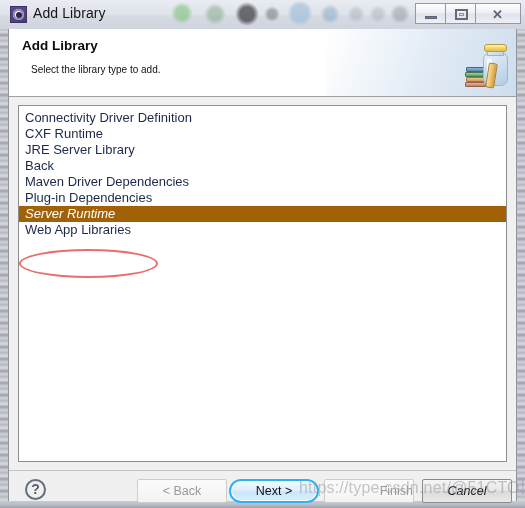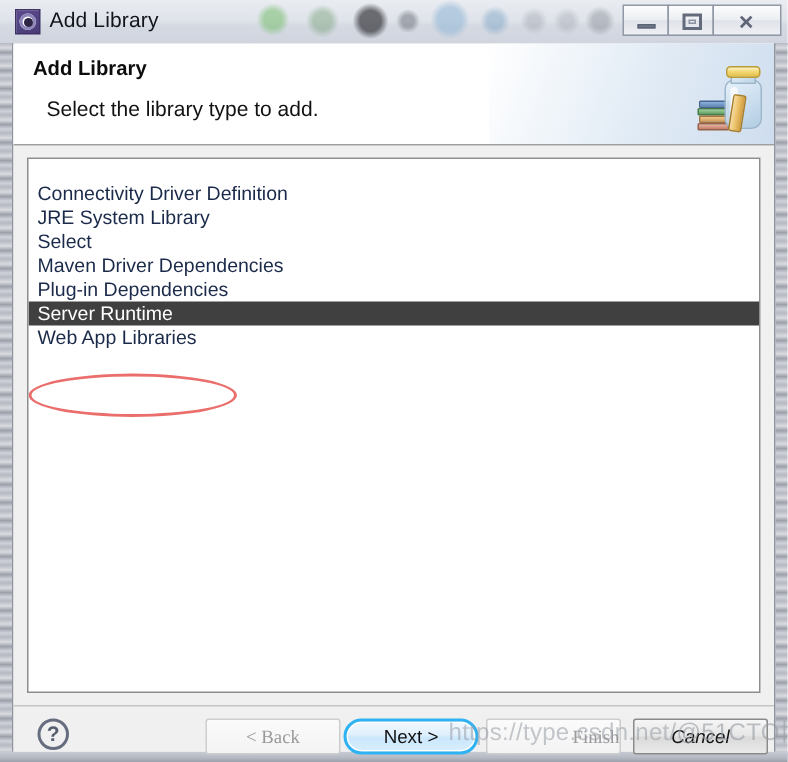--- a/index.html
+++ b/index.html
@@ -198,21 +198,21 @@
   .banner-title {
     position: absolute;
     left: 13px; top: 9px;
     font-size: 13.5px;
     font-weight: bold;
     color: #0c0c0c;
   }
   .banner-sub {
     position: absolute;
     left: 22px; top: 35px;
-    font-size: 14px;
+    font-size: 10px;
     color: #111111;
   }
 
   
   .banner-icon {
     position: absolute;
     left: 455px; top: 12px;
     width: 52px; height: 52px;
   }
   .jar-body {
@@ -274,34 +274,35 @@
     left: 9px; top: 76px;
     width: 489px;
     height: 357px;
     background: #ffffff;
     border: 1px solid #8d8d8d;
     box-sizing: border-box;
     overflow: hidden;
   }
   .list-inner {
     position: absolute;
-    left: 0; top: 15px;
+    left: 0; top: 4px;
     width: 487px;
   }
   .list-item {
     height: 16px;
     line-height: 16px;
     padding-left: 6px;
     font-size: 13px;
     color: #1b2a4a;
     white-space: nowrap;
   }
   .list-item.selected {
-    background: #404040;
+    background: #a16207;
     color: #ffffff;
+    font-style: italic;
   }
 
   
   .annot-ellipse {
     position: absolute;
     left: 0px; top: 143px;
     width: 139px; height: 29px;
     border: 2px solid #e8625e;
     border-radius: 50%;
     box-sizing: border-box;
@@ -344,21 +345,20 @@
     font-size: 12.5px;
     text-align: center;
     line-height: 22px;
     border-radius: 2px;
     white-space: nowrap;
   }
   .btn.disabled {
     background: linear-gradient(180deg, #fbfbfb 0%, #f3f3f3 100%);
     border: 1px solid #cdcdcd;
     color: #9a9a9a;
-    font-family: Liberation Serif, serif;
   }
   .btn.normal {
     background: linear-gradient(180deg, #f6f6f6 0%, #e6e6e6 48%, #dadada 52%, #e9e9e9 100%);
     border: 1px solid #8a8a8a;
     color: #111111;
     font-style: italic;
   }
   .btn.default {
     background: linear-gradient(180deg, #f2f9ff 0%, #dff0fd 45%, #cbe7fc 55%, #d8eefe 100%);
     border: 2px solid #2eb2f2;
@@ -427,22 +427,23 @@
         <span class="jar-neck"></span>
         <span class="jar-shine"></span>
         <span class="book-up"></span>
         <span class="jar-lid"></span>
       </div>
     </div>
 
     <div class="list-area">
       <div class="list-inner" id="list-inner">
           <div class="list-item">Connectivity Driver Definition</div>
-          <div class="list-item">JRE System Library</div>
-          <div class="list-item">Select</div>
+          <div class="list-item">CXF Runtime</div>
+          <div class="list-item">JRE Server Library</div>
+          <div class="list-item">Back</div>
           <div class="list-item">Maven Driver Dependencies</div>
           <div class="list-item">Plug-in Dependencies</div>
           <div class="list-item selected">Server Runtime</div>
           <div class="list-item">Web App Libraries</div>
         </div>
       <div class="annot-ellipse"></div>
     </div>
 
     <div class="btnbar-sep"></div>
     <div class="btnbar">

